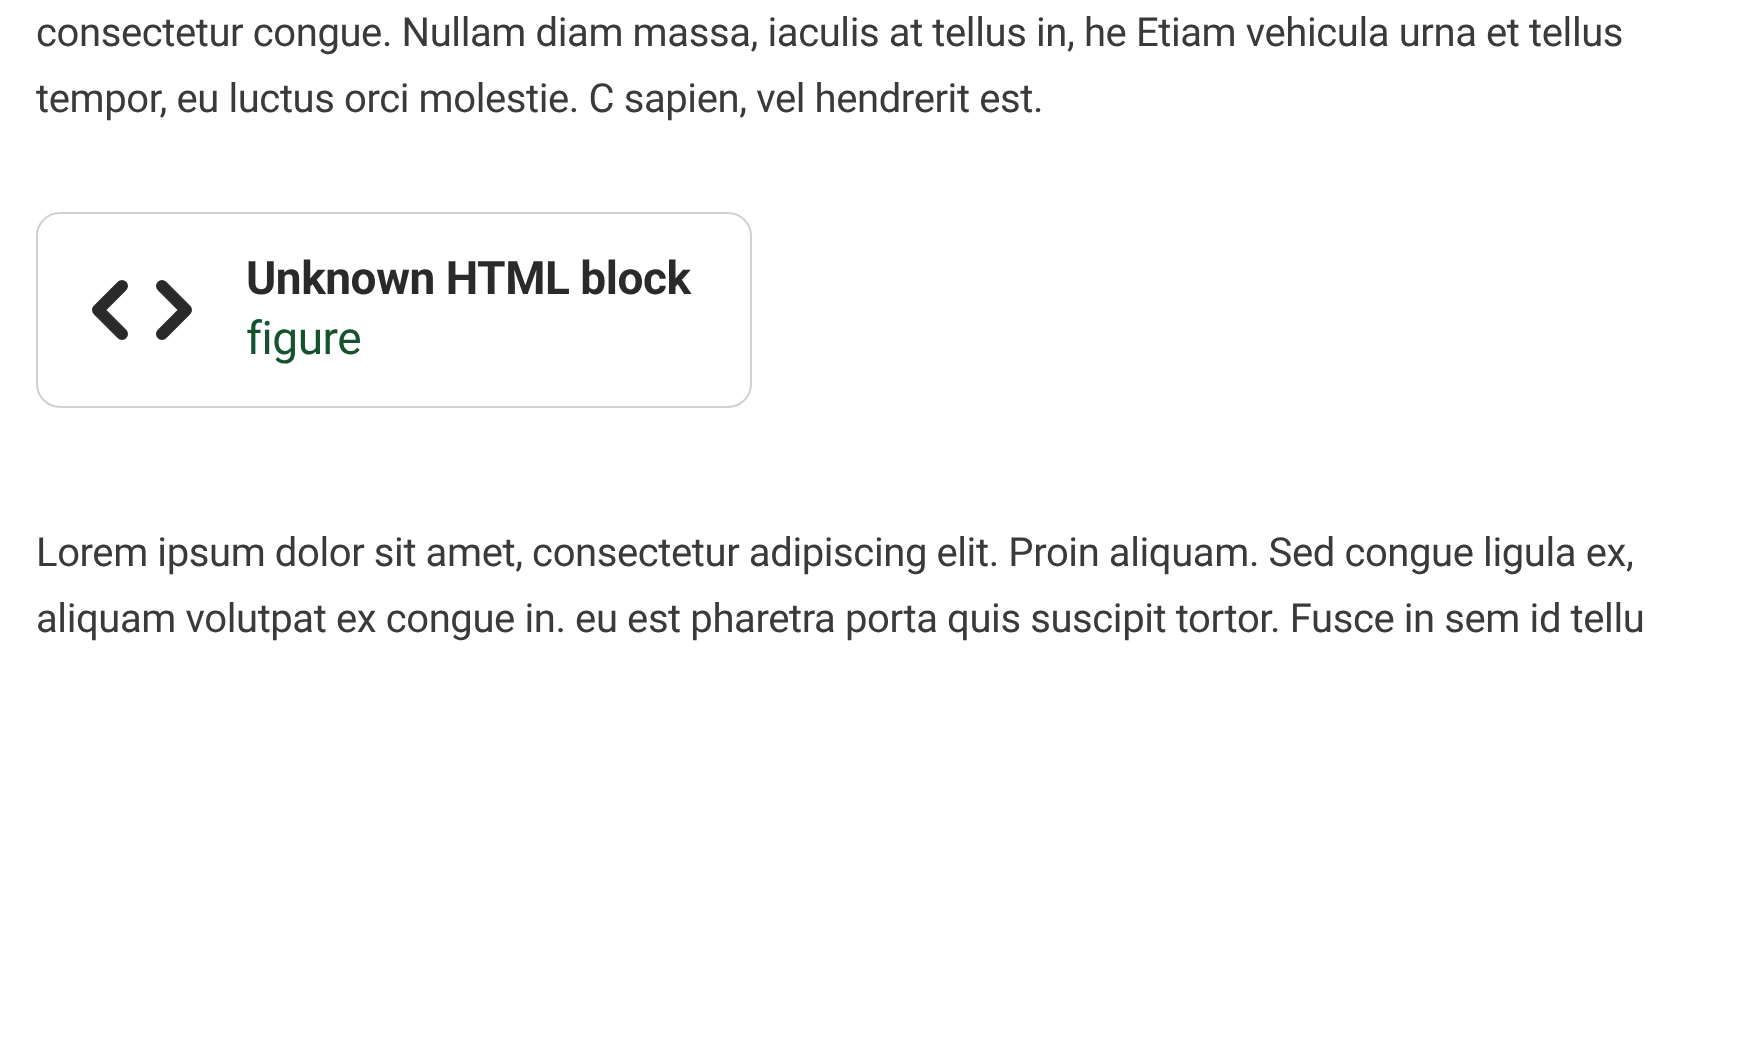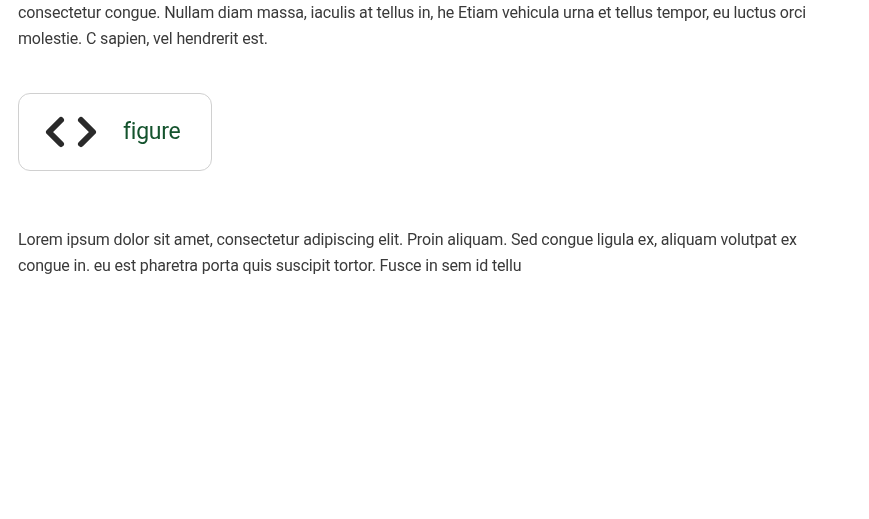--- a/index.html
+++ b/index.html
@@ -10,21 +10,21 @@
     body {
       font-family: -apple-system, BlinkMacSystemFont, "Segoe UI", Roboto, Helvetica, Arial, sans-serif;
       background: #ffffff;
       color: #333333;
       width: 869px;
       height: 519px;
       overflow: hidden;
       padding: 0 18px;
     }
     .paragraph {
-      font-size: 16px;
+      font-size: 20px;
       line-height: 1.65;
       color: #3a3a3a;
       font-weight: 400;
       letter-spacing: -0.01em;
     }
     .paragraph-top {
       margin-bottom: 40px;
     }
     .html-block {
       display: inline-flex;
@@ -71,20 +71,21 @@
 <p class="paragraph paragraph-top">consectetur congue. Nullam diam massa, iaculis at tellus in, he Etiam vehicula urna et tellus tempor, eu luctus orci molestie. C sapien, vel hendrerit est.</p>
 
 <div class="html-block">
   <span class="html-block-icon">
     <svg width="56" height="40" viewBox="0 0 56 40" fill="none" xmlns="http://www.w3.org/2000/svg">
       <path d="M18 8 L6 20 L18 32" stroke="#2a2a2a" stroke-width="6" stroke-linecap="round" stroke-linejoin="round" fill="none"></path>
       <path d="M38 8 L50 20 L38 32" stroke="#2a2a2a" stroke-width="6" stroke-linecap="round" stroke-linejoin="round" fill="none"></path>
     </svg>
   </span>
   <div class="html-block-text">
+    <span class="html-block-title">Unknown HTML block</span>
     <span class="html-block-subtitle">figure</span>
   </div>
 </div>
 
 <p class="paragraph paragraph-bottom">Lorem ipsum dolor sit amet, consectetur adipiscing elit. Proin aliquam. Sed congue ligula ex, aliquam volutpat ex congue in. eu est pharetra porta quis suscipit tortor. Fusce in sem id tellu</p>
 
 
 
 
 </body></html>

